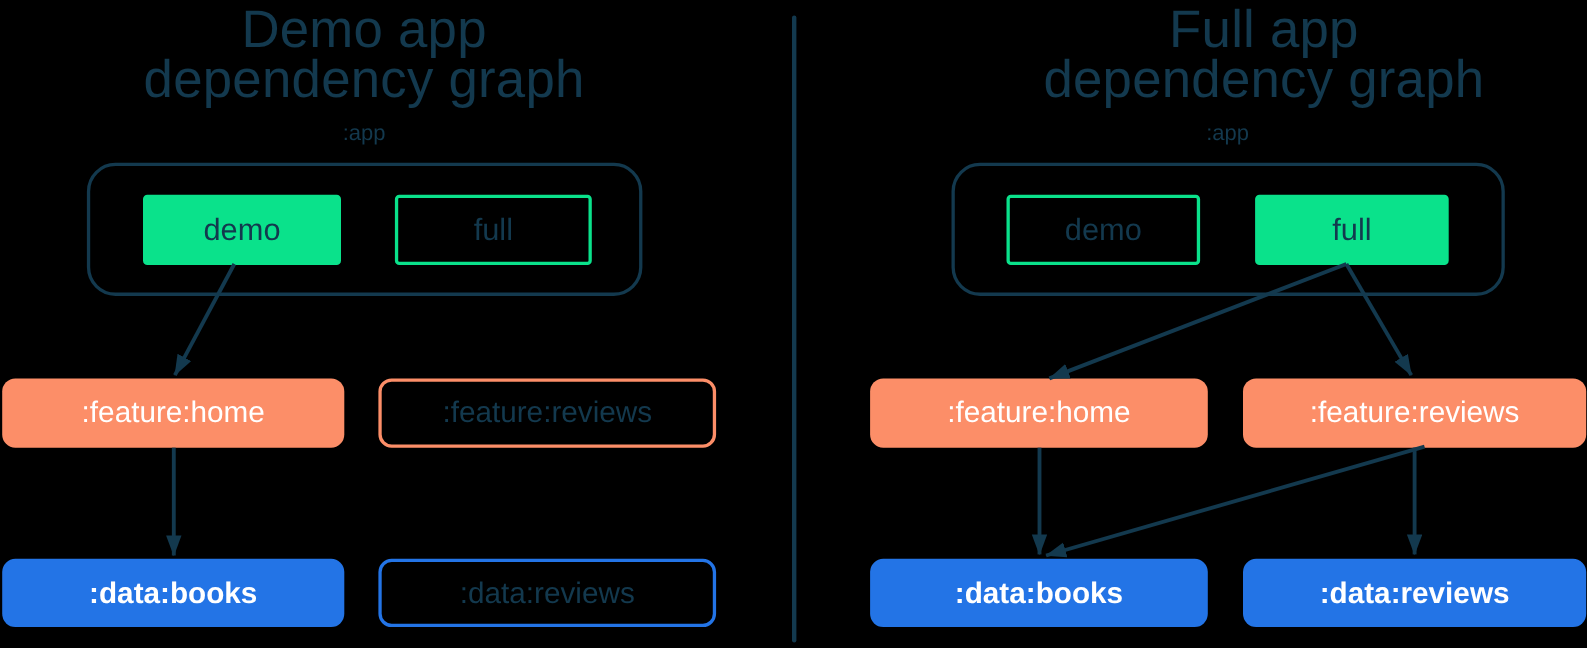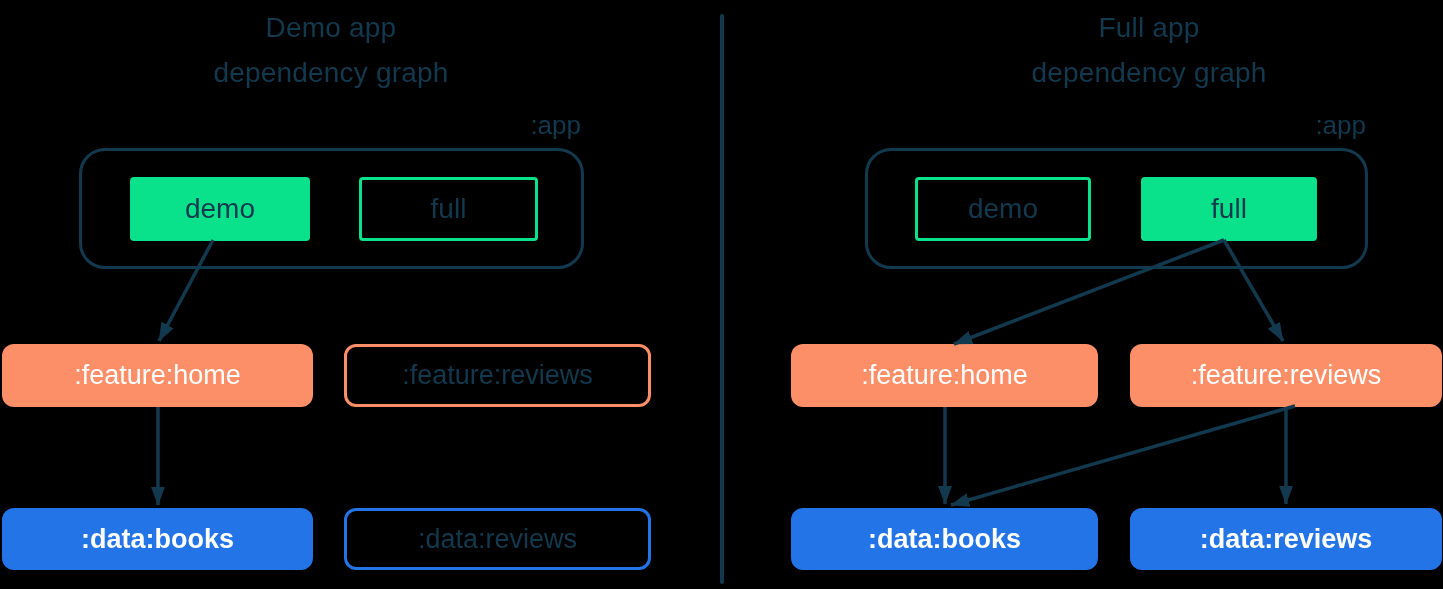--- a/index.html
+++ b/index.html
@@ -2,26 +2,26 @@
 <html style="--background: #000000; --navy: #13394e; --green: #0ae28b; --orange: #fc8e68; --blue: #2374e6; --white: #ffffff;"><head>
 <meta charset="utf-8">
 <style>
   html,body{margin:0;padding:0;background:#000;}
   .canvas{
     position:relative;width:1443px;height:589px;background:var(--background,#000);
     font-family:"Liberation Sans", sans-serif;overflow:hidden;
   }
   .canvas *{box-sizing:border-box;}
   .title{
-    position:absolute;margin:0;text-align:center;font-size:28px;font-weight:500;
+    position:absolute;margin:0;text-align:center;font-size:48px;font-weight:500;
     line-height:45px;color:var(--navy);letter-spacing:0.2px;
   }
   .title span{display:block;}
   .app-label{
-    position:absolute;text-align:right;font-size:26px;color:var(--navy);
+    position:absolute;text-align:center;font-size:20px;color:var(--navy);
   }
   .app-box{
     position:absolute;border:3px solid var(--navy);border-radius:26px;background:transparent;
   }
   .chip{
     position:absolute;display:flex;align-items:center;justify-content:center;
     font-size:28px;border-radius:4px;color:var(--navy);
   }
   .chip.filled{background:var(--green);}
   .chip.outline{border:3px solid var(--green);}

